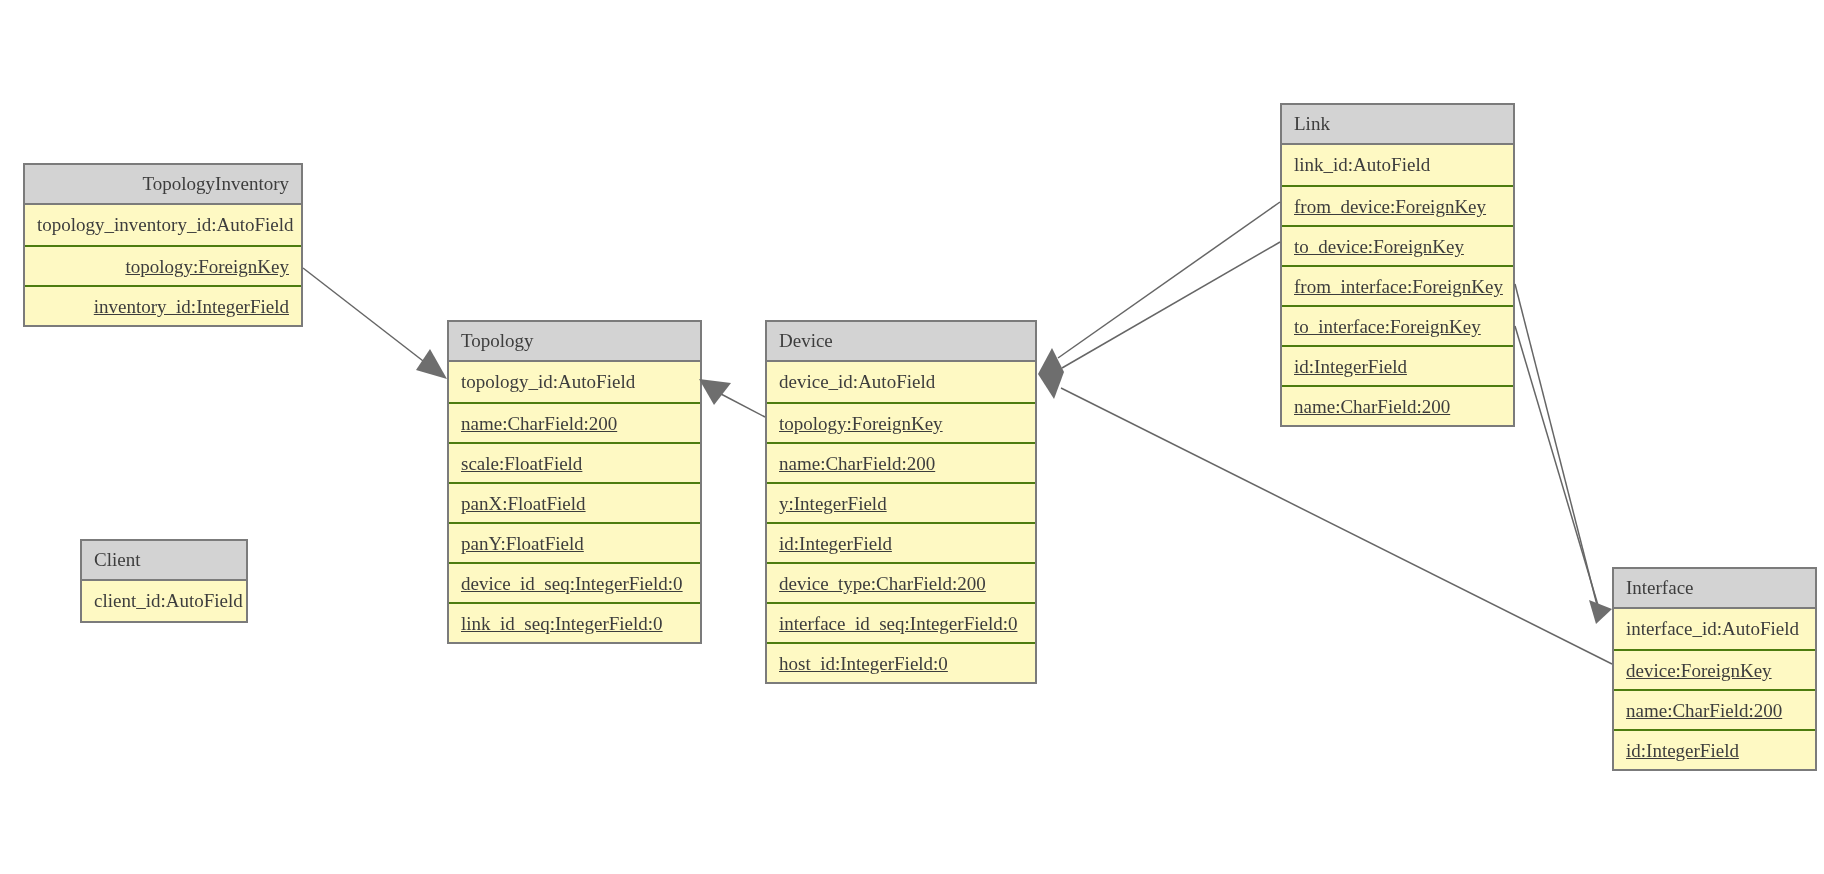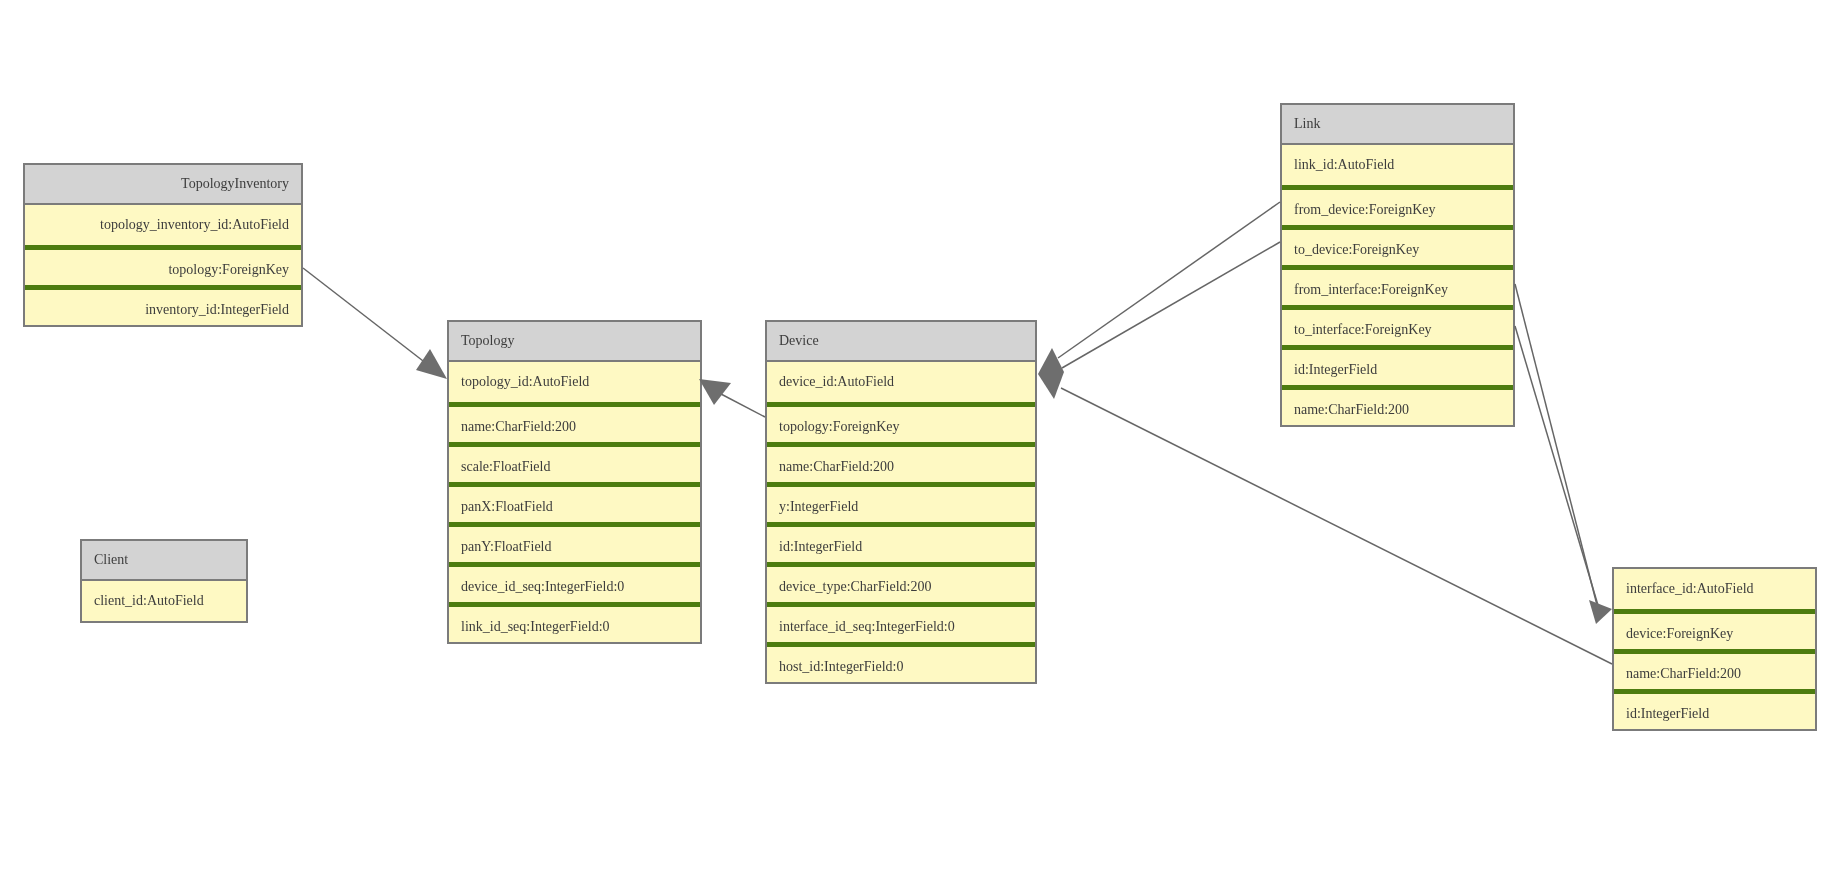--- a/index.html
+++ b/index.html
@@ -16,37 +16,37 @@
     z-index: 2; pointer-events: none;
   }
   svg.connectors line { stroke: #666666; stroke-width: 1.5; }
   svg.connectors polygon { fill: #6e6e6e; stroke: none; }
 
   .model-table {
     position: absolute;
     border: 2px solid #7b7b7b;
     background: #ffffff;
     color: #3d3d3d;
-    font-size: 14px;
+    font-size: 19px;
     z-index: 1;
   }
   .model-table .tbl-header {
     height: 40px; line-height: 38px;
     background: #d3d3d3;
     padding: 0 12px;
     border-bottom: 2px solid #7b7b7b;
     white-space: nowrap; overflow: hidden;
   }
   .model-table .tbl-row {
     height: 40px; line-height: 39px;
     padding: 0 12px;
     background: #fef9c3;
     white-space: nowrap; overflow: hidden;
   }
-  .model-table .tbl-row + .tbl-row { border-top: 5px solid #4d7c0f; }
+  .model-table .tbl-row + .tbl-row { border-top: 2px solid #4d7c0f; text-decoration: underline; }
 
   #tbl-topology-inventory { left: 23px;   top: 163px; width: 280px; text-align: right; }
   #tbl-topology           { left: 447px;  top: 320px; width: 255px; }
   #tbl-client             { left: 80px;   top: 527px; width: 168px; margin-top: 12px; }
   #tbl-device             { left: 765px;  top: 314px; width: 272px; margin-top: 6px; }
   #tbl-link               { left: 1280px; top: 103px; width: 235px; }
   #tbl-interface          { left: 1612px; top: 567px; width: 205px; }
 </style>
 </head>
 <body>
@@ -114,19 +114,20 @@
     <div class="tbl-row">link_id:AutoField</div>
     <div class="tbl-row">from_device:ForeignKey</div>
     <div class="tbl-row">to_device:ForeignKey</div>
     <div class="tbl-row">from_interface:ForeignKey</div>
     <div class="tbl-row">to_interface:ForeignKey</div>
     <div class="tbl-row">id:IntegerField</div>
     <div class="tbl-row">name:CharField:200</div>
   </div>
 
   <div class="model-table" id="tbl-interface">
+    <div class="tbl-header">Interface</div>
     <div class="tbl-row">interface_id:AutoField</div>
     <div class="tbl-row">device:ForeignKey</div>
     <div class="tbl-row">name:CharField:200</div>
     <div class="tbl-row">id:IntegerField</div>
   </div>
 
 </div>
 
 </body></html>

